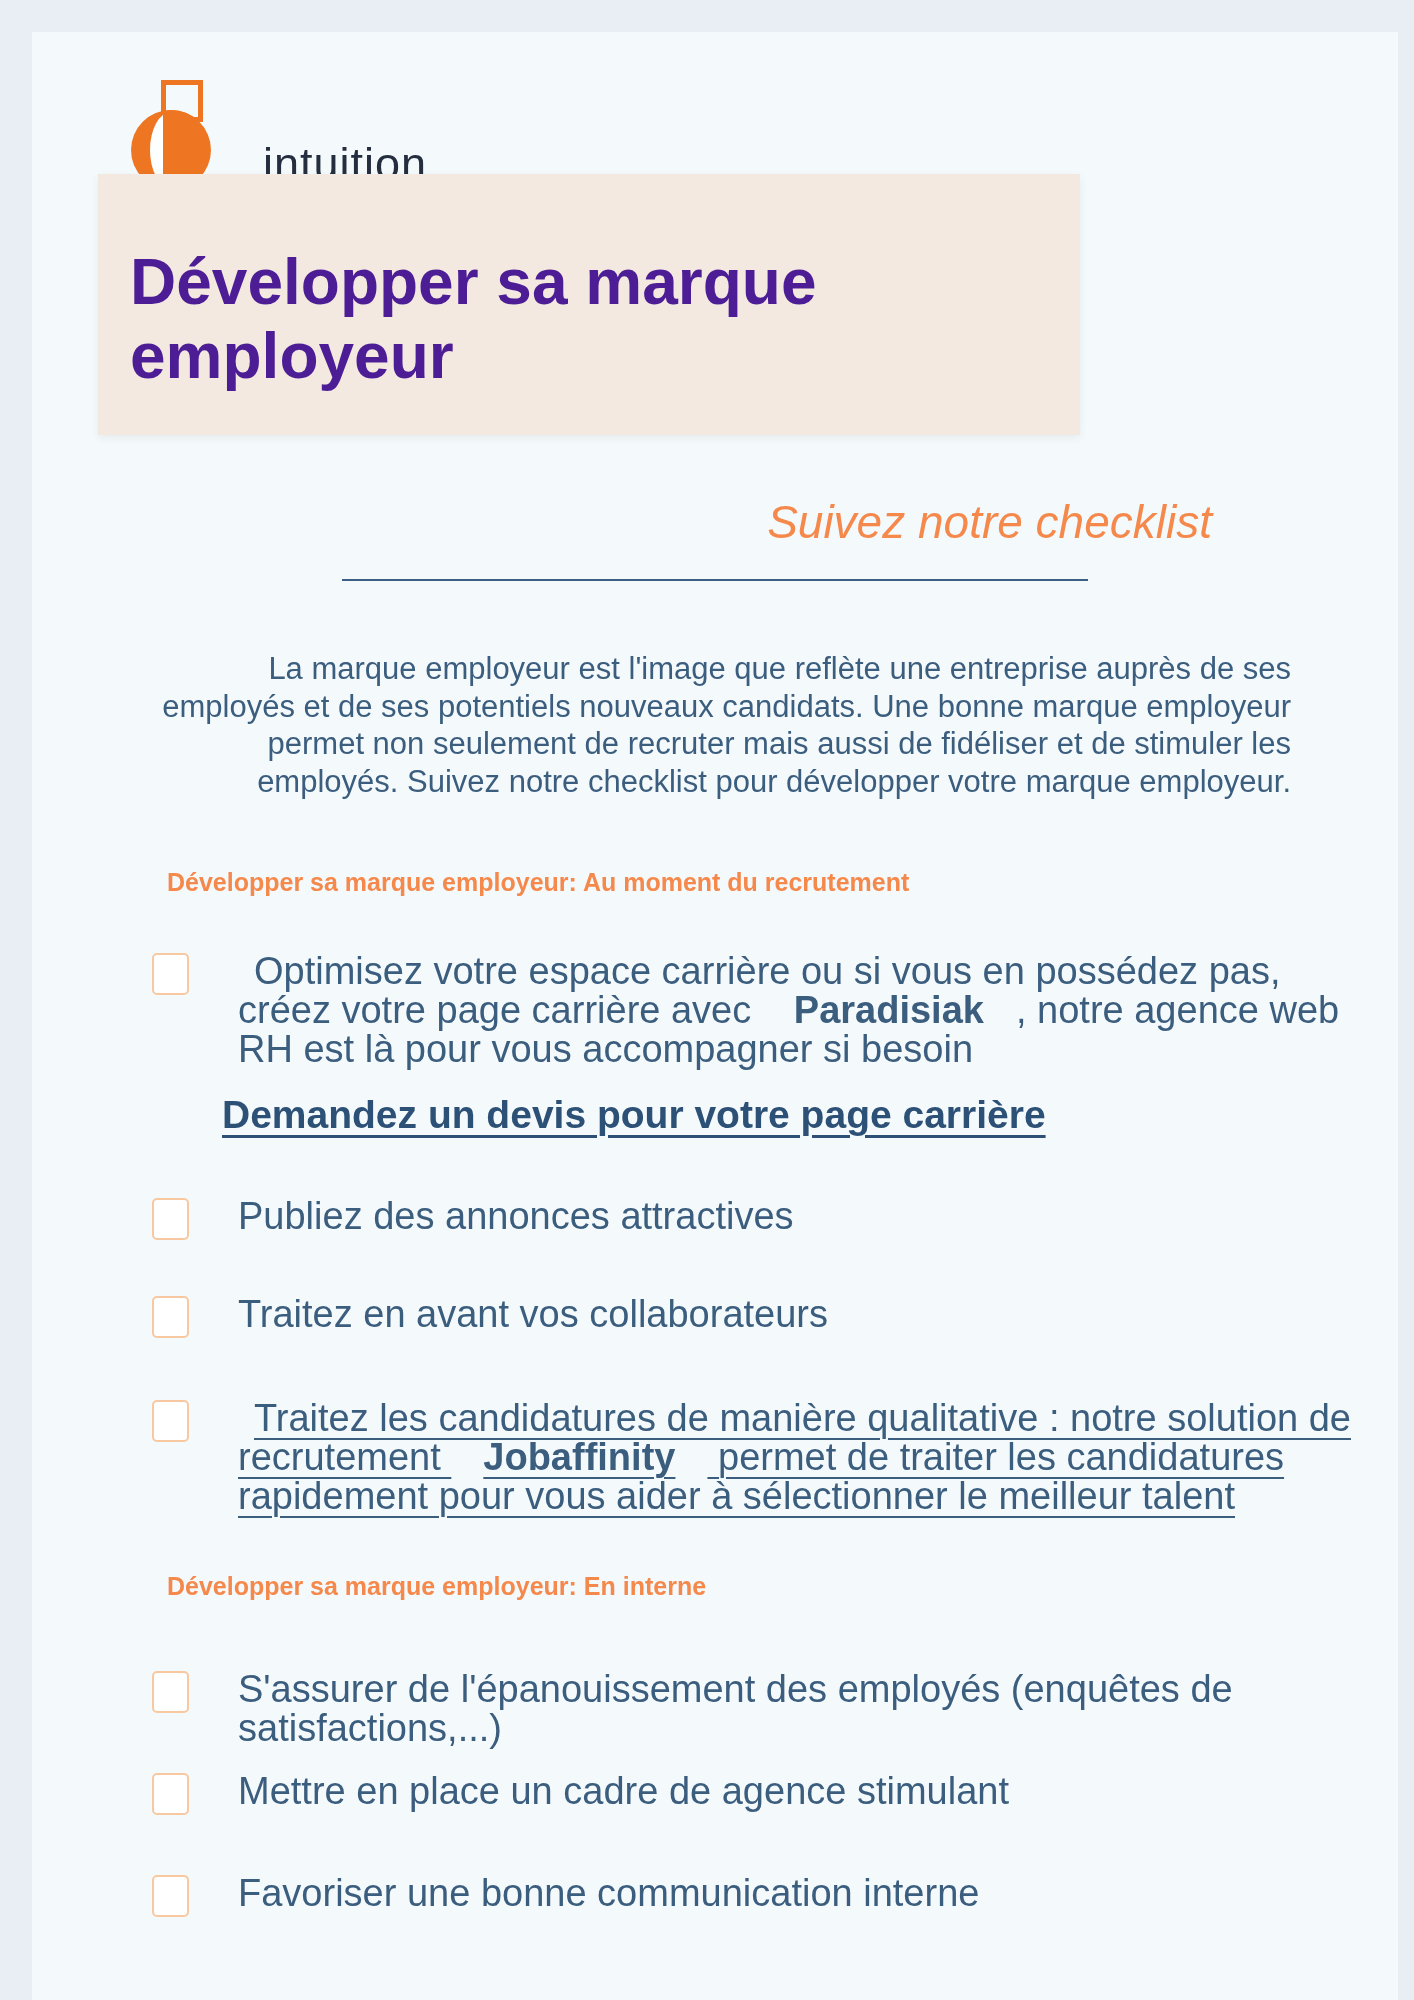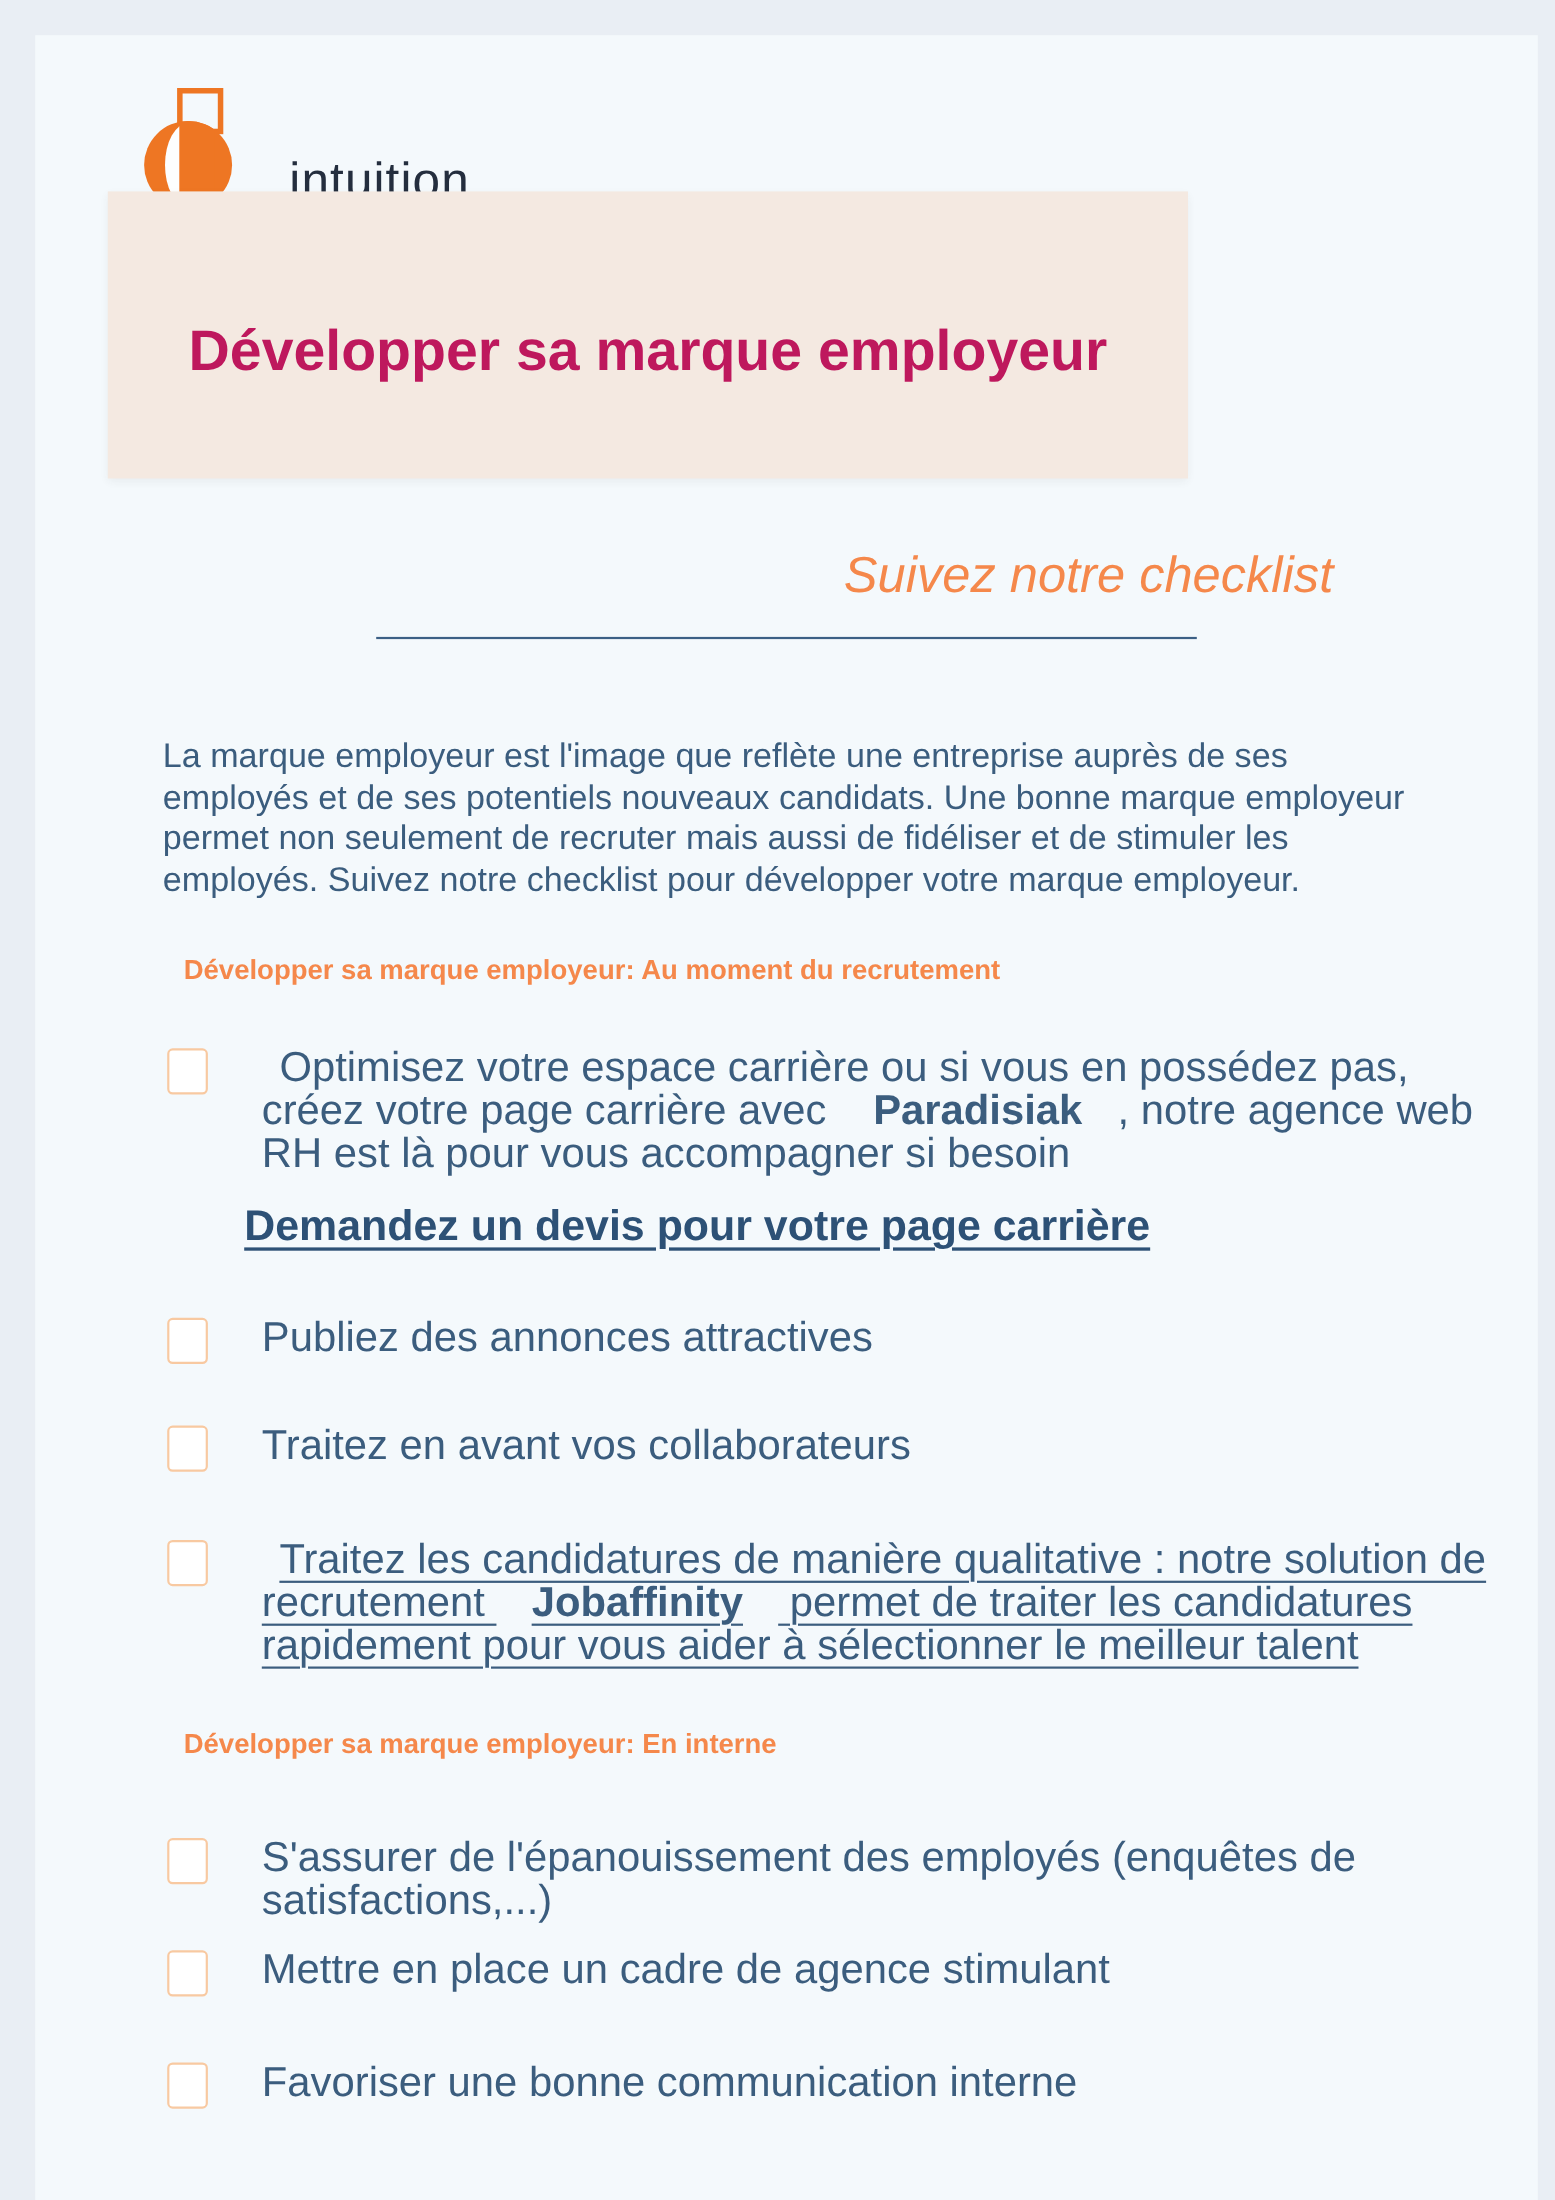--- a/index.html
+++ b/index.html
@@ -19,29 +19,29 @@
   .lm-bar  { position:absolute; left:32px; top:0; width:16px; height:80px; background:#ee7623; }
   .logo-text { margin-left:20px; padding-top:46px; }
   .brand { font-size:45px; line-height:52px; color:#242e3e; letter-spacing:1px; font-weight:500; }
   .tagline { font-size:10px; letter-spacing:6px; color:#ee7623; text-align:left; margin-top:2px; padding-right:2px; font-weight:bold; }
   
   .banner {
     position:absolute; left:66px; top:142px; width:982px; height:261px;
     background:#f4e9e1; box-shadow:0 3px 8px rgba(60,60,60,0.07);
     display:flex; align-items:center; justify-content:center; padding-top:44px;
   }
-  .page-title { font-size:52px; font-weight:bold; color:#be185d; letter-spacing:0; }
+  .page-title { font-size:64px; font-weight:bold; color:#4c1d95; letter-spacing:0; }
   
   .subtitle {
     position:absolute; left:0; top:447px; width:1196px; text-align:right;
     font-size:46px; font-style:italic; color:#f5884b;
   }
   .rule { position:absolute; left:310px; top:547px; width:746px; border-top:2px solid #3c6085; }
   
-  .intro { position:absolute; left:100px; top:620px; width:1175px; font-size:31px; line-height:37.5px; }
+  .intro { position:absolute; left:100px; top:602px; width:1175px; font-size:31px; line-height:37.5px;text-align:right; }
   
   .h-orange { position:absolute; left:119px; font-size:25px; font-weight:bold; color:#f5884b; }
   
   .item { position:absolute; left:104px; display:flex; align-items:flex-start; }
   .checkbox {
     flex:none; width:37px; height:42px; margin-top:2px;
     background:#ffffff; border:2px solid #f8c9a1; border-radius:5px;
     cursor:pointer;
   }
   .item-text { margin-left:33px; font-size:38px; line-height:39px; padding-top:1px; }

